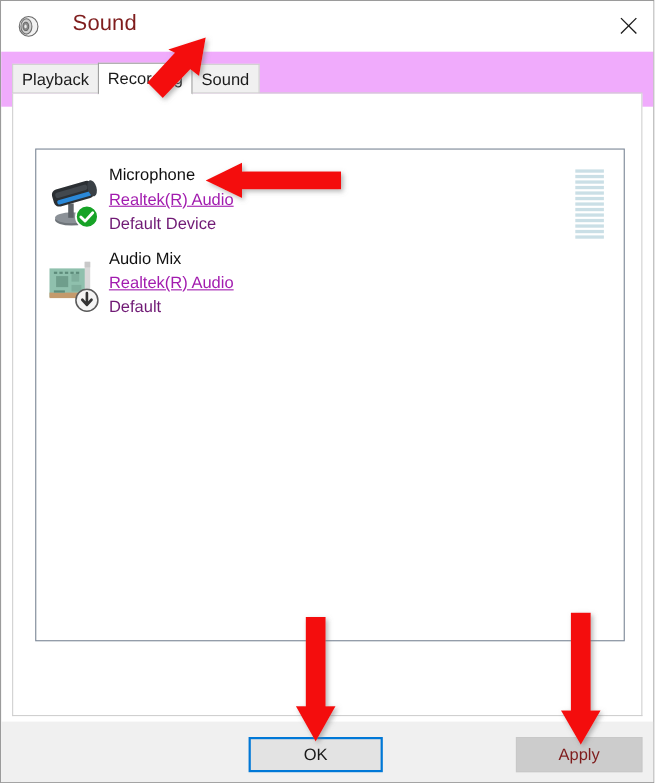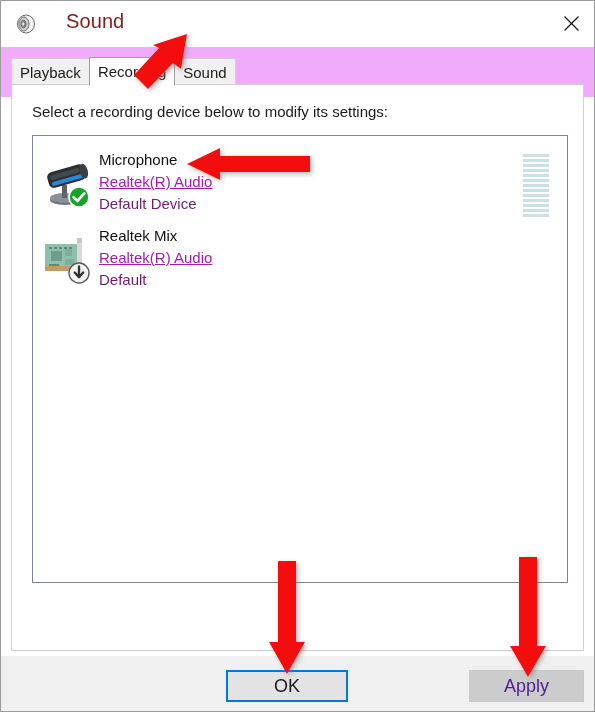--- a/index.html
+++ b/index.html
@@ -225,21 +225,21 @@
   #footer {
     position: absolute;
     left: 0; top: 655px;
     width: 593px; height: 55px;
     background: #f0f0f0;
   }
   .footer-btn {
     position: absolute;
     top: 14px;
     height: 32px;
-    font-size: 18px;
+    font-size: 15px;
     display: flex; align-items: center; justify-content: center;
     cursor: default;
     white-space: nowrap;
   }
   #ok-button {
     left: 225px;
     width: 122px;
     background: #e3e3e3;
     border: 2px solid #0078d7;
     color: #1a1a1a;
@@ -249,21 +249,21 @@
     width: 105px;
     background: #e3e3e3;
     border: 1px solid #adadad;
     color: #1a1a1a;
   }
   #apply-button {
     left: 468px;
     width: 115px;
     background: #cccccc;
     border: 1px solid #c8c8c8;
-    color: #4c1d95;
+    color: #7f1d1d;
   }
 
   
   .arrow-layer {
     position: absolute;
     left: 0; top: 0;
     width: 595px; height: 712px;
     pointer-events: none;
     z-index: 50;
   }
@@ -295,21 +295,20 @@
     <div id="tab-underline"></div>
     <div id="tablist">
       <div class="tab">Playback</div>
       <div class="tab active">Recording</div>
       <div class="tab">Sound</div>
     </div>
   </div>
 
   <div id="content">
 
-    <div id="instruction">Select a recording device below to modify its settings:</div>
 
     <div id="device-list">
 
       <div class="device-row" id="device-row-0">
         <div class="device-icon-wrap">
           <svg width="54" height="56" viewBox="0 0 54 56">
             <ellipse cx="24" cy="46" rx="15" ry="5" fill="#6e7479"></ellipse>
             <ellipse cx="24" cy="44" rx="15" ry="5" fill="#8b9197"></ellipse>
             <rect x="21" y="31" width="5" height="13" fill="#5d6368"></rect>
             <g transform="rotate(-16 26 24)">
@@ -362,21 +361,21 @@
             <rect x="23" y="17" width="3" height="2" fill="#5d8b7a"></rect>
             <rect x="28" y="17" width="3" height="2" fill="#5d8b7a"></rect>
             <rect x="8" y="34" width="10" height="2" fill="#5d8b7a"></rect>
           </svg>
           <svg width="22" height="22" viewBox="0 0 22 22" style="position:absolute;left:27px;top:32px;">
             <circle cx="11" cy="11" r="10" fill="#f4f4f4" stroke="#5a5a5a" stroke-width="1.4"></circle>
             <path d="M11 4.5 L11 12.5 M6.8 10.5 L11 15.2 L15.2 10.5" fill="none" stroke="#333333" stroke-width="2.4" stroke-linecap="round" stroke-linejoin="round"></path>
           </svg>
         </div>
         <div class="device-texts">
-          <div class="device-name">Realtek Mix</div>
+          <div class="device-name">Audio Mix</div>
           <div class="device-sub">Realtek(R) Audio</div>
           <div class="device-status">Default</div>
         </div>
       </div>
 
     </div>
 
     <div class="btn" id="configure-button">Configure</div>
 
     <div id="set-default-split">

